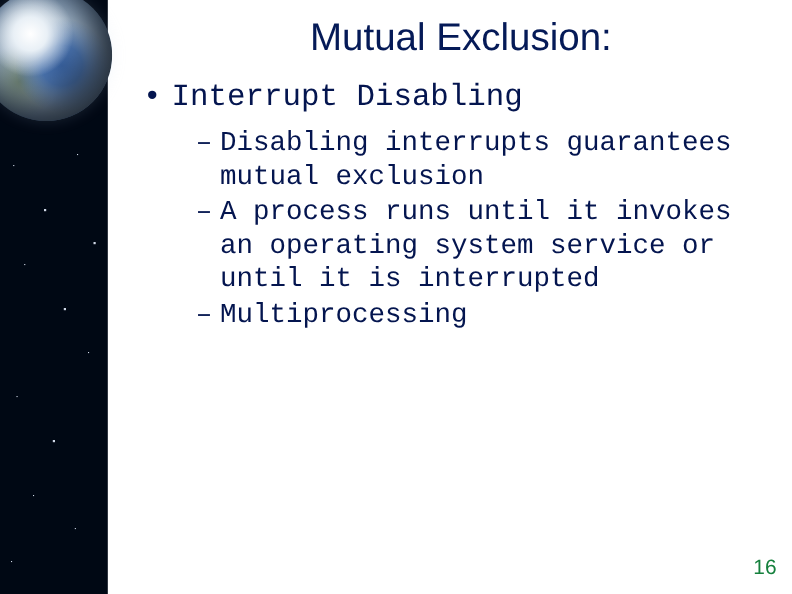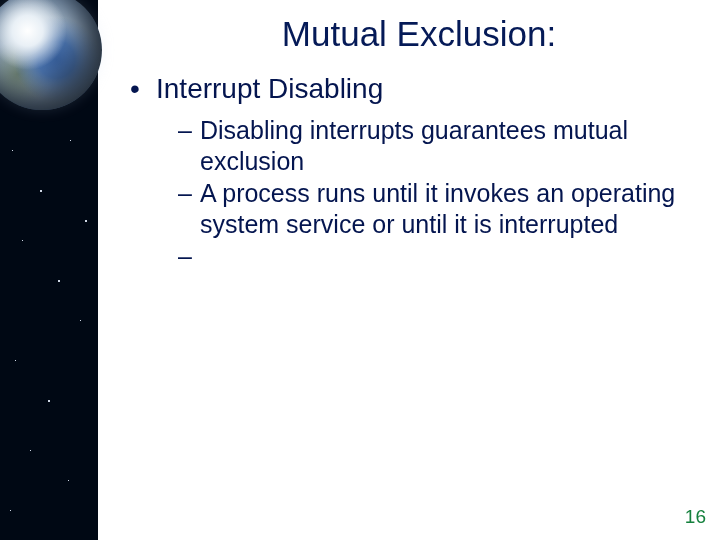--- a/index.html
+++ b/index.html
@@ -41,20 +41,21 @@
     font-size: 35px;
     line-height: 1.15;
     font-weight: 400;
     margin: 0 auto 18px auto;
     color: #051a57;
     padding-left: 30px;
   }
   ul.lvl1 {
     list-style: none;
     padding-left: 18px;
+    font-family: Liberation Mono, monospace;
   }
   ul.lvl1 > li {
     position: relative;
     font-size: 28px;
     line-height: 1.18;
     padding-left: 26px;
     margin-bottom: 6px;
   }
   ul.lvl1 > li::before {
     content: "•";
@@ -132,19 +133,20 @@
     <li>
       <span>Interrupt Disabling</span>
       <ul class="lvl2">
         <li>
           <span>Disabling interrupts guarantees mutual exclusion</span>
         </li>
         <li>
           <span>A process runs until it invokes an operating system service or until it is interrupted</span>
         </li>
         <li>
+          <span>Multiprocessing</span>
         </li>
       </ul>
     </li>
   </ul>
 
   <div class="pagenum">16</div>
 </div>
 
 </body></html>

